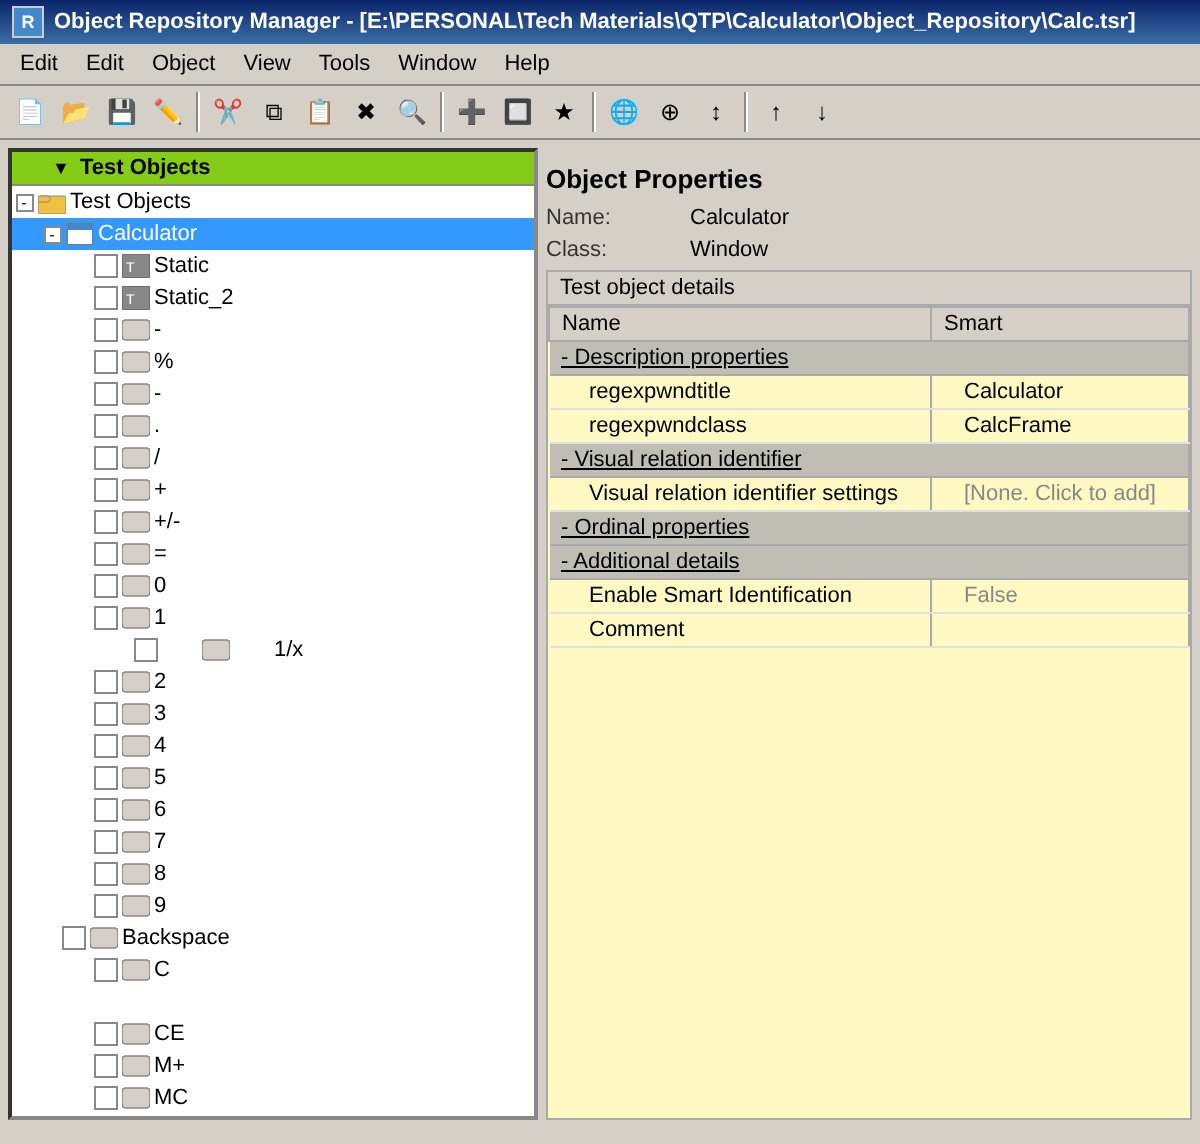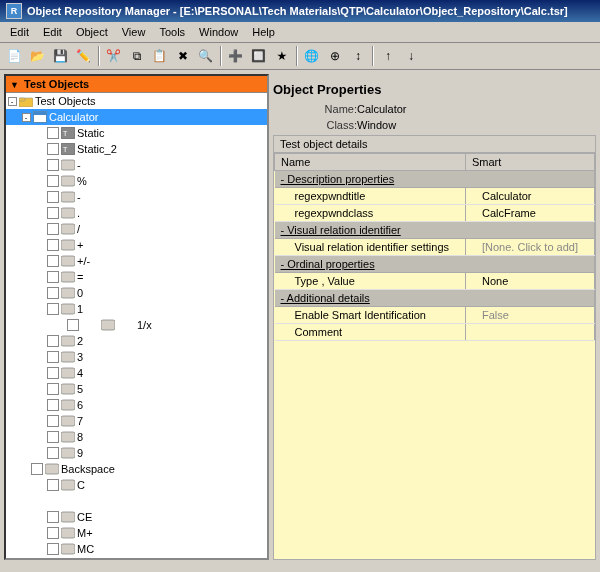--- a/index.html
+++ b/index.html
@@ -78,22 +78,22 @@
     .tree-panel {
       width: 265px;
       min-width: 265px;
       background: white;
       border: 2px inset #888;
       margin: 4px;
       overflow-y: auto;
       overflow-x: auto;
     }
     .tree-header {
-      background: #f97316;
-      padding: 2px 4px;
+      background: #84cc16;
+      padding: 2px 20px;
       font-weight: bold;
       border-bottom: 1px solid #888;
       font-size: 11px;
     }
     .tree-item {
       display: flex;
       align-items: center;
       padding: 1px 2px;
       cursor: pointer;
       white-space: nowrap;
@@ -147,23 +147,22 @@
       font-weight: bold;
       margin-bottom: 6px;
     }
     .prop-row {
       display: flex;
       align-items: baseline;
       margin-bottom: 4px;
       font-size: 11px;
     }
     .prop-label {
-      width: 84px;
+      width: 72px;
       color: #333;
-      text-align: right;
     }
     .prop-value {
       flex: 1;
       color: #000;
     }
 
     
     .detail-table {
       border: 1px solid #aaa;
       background: #fef9c3;
@@ -604,24 +603,20 @@
             <tr class="section-header">
               <td colspan="2">- Visual relation identifier</td>
             </tr>
             <tr class="data-row row-indent">
               <td style="padding-left: 20px;">Visual relation identifier settings</td>
               <td style="color: rgb(136, 136, 136);">[None. Click to add]</td>
             </tr>
             <tr class="section-header">
               <td colspan="2">- Ordinal properties</td>
             </tr>
-            <tr class="data-row row-indent">
-              <td style="padding-left: 20px;">Type , Value</td>
-              <td>None</td>
-            </tr>
             <tr class="section-header">
               <td colspan="2">- Additional details</td>
             </tr>
             <tr class="data-row row-indent">
               <td style="padding-left: 20px;">Enable Smart Identification</td>
               <td style="color: rgb(136, 136, 136);">False</td>
             </tr>
             <tr class="data-row row-indent">
               <td style="padding-left: 20px;">Comment</td>
               <td></td>

